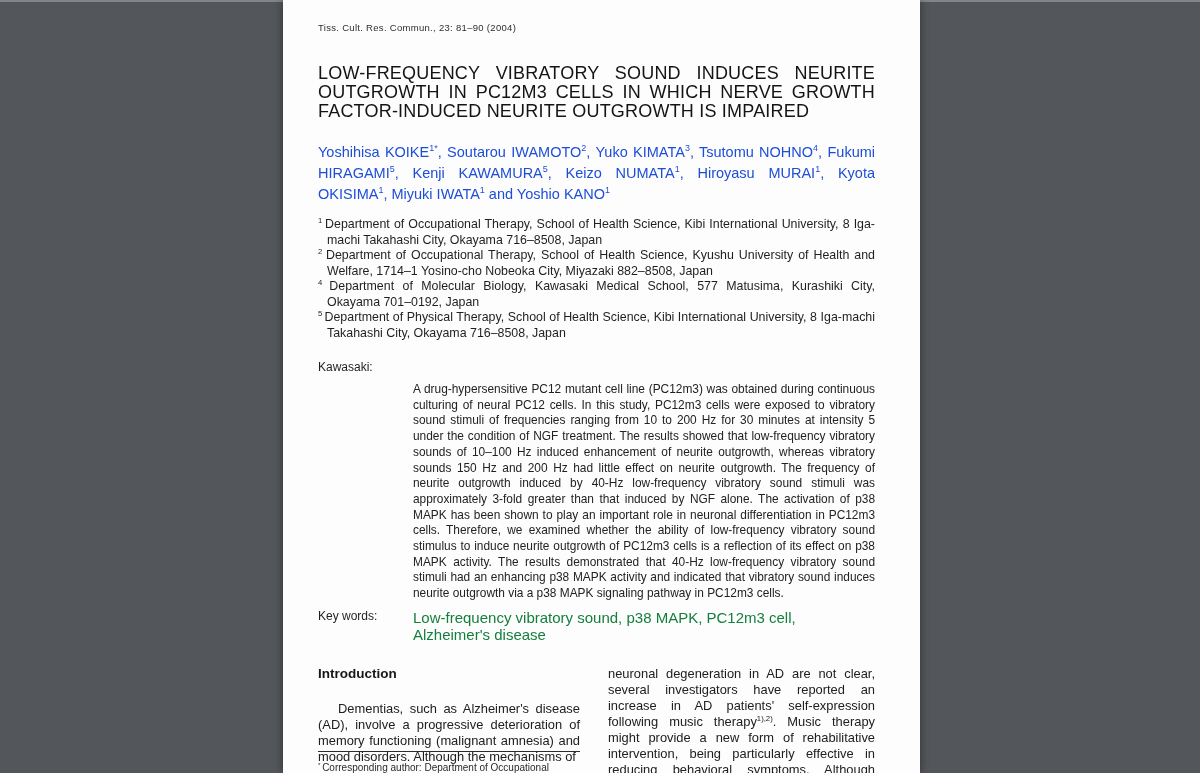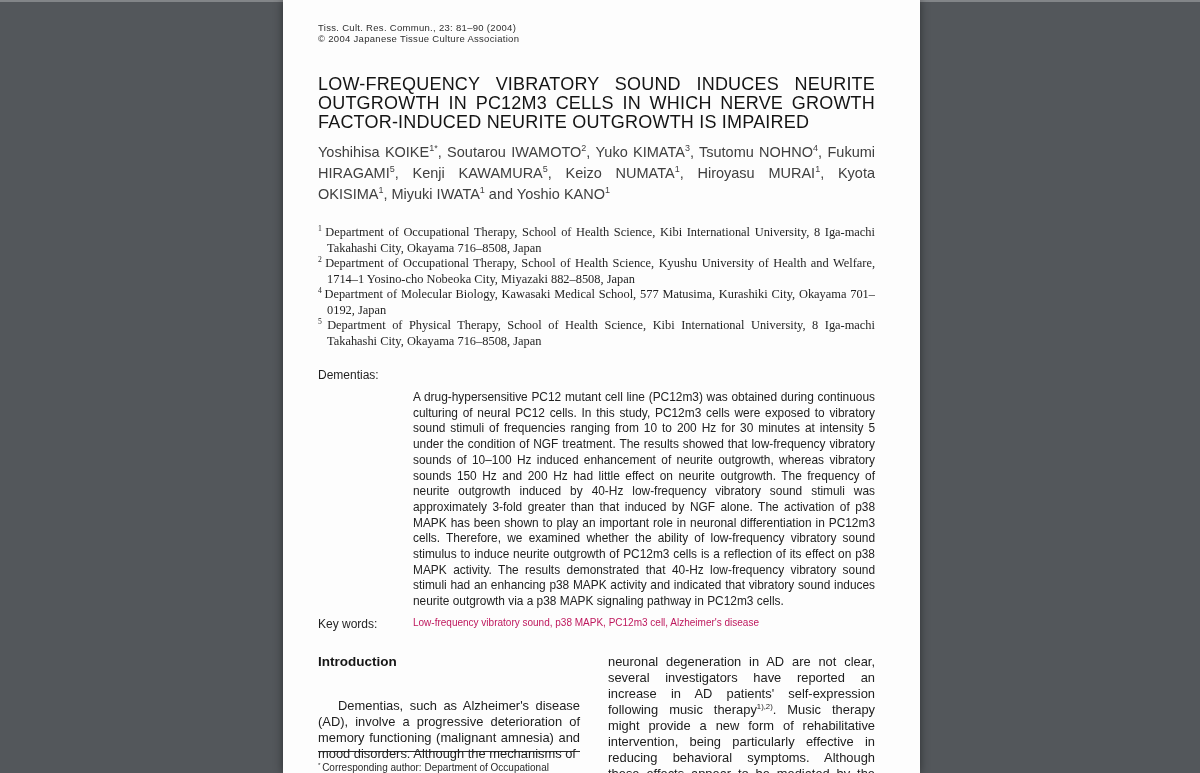--- a/index.html
+++ b/index.html
@@ -30,51 +30,51 @@
 
   .title {
     margin-top:31px;
     font-size:18px; line-height:19px; font-weight:500;
     letter-spacing:0.2px;
     text-align:justify;
     color:#141414;
   }
 
   .authors {
-    margin-top:10px;
+    margin-top:21px;
     font-size:14.5px; line-height:21px;
     text-align:justify;
-    color:#404040;
+    color:#1d4ed8;
   }
   .authors sup, .affil sup { font-size:62%; line-height:0; vertical-align:super; }
 
-  .affils { margin-top:20px;font-family:Liberation Serif, serif; }
+  .affils { margin-top:12px; }
   .affil {
     font-size:12.4px; line-height:15.5px;
     text-align:justify;
     padding-left:9px; text-indent:-9px;
     color:#1f1f1f;
   }
 
   .labeled-row { display:flex; margin-top:19px; }
   .row-label { width:95px; flex:0 0 95px; font-size:12px; color:#1f1f1f; }
   .abstract-text {
     flex:1;
     font-size:11.9px; line-height:15.7px;
     text-align:justify; color:#222;margin-top:22px;
   }
   .kw-row { margin-top:7px; }
-  .kw-text { flex:1; font-size:10px; color:#be185d; }
+  .kw-text { flex:1; font-size:15px; color:#15803d; }
 
   .columns {
     display:flex; gap:28px; margin-top:23px;
   }
   .col-left  { flex:0 0 262px; width:262px; }
   .col-right { flex:1; }
-  .intro-heading { font-size:13.5px; font-weight:bold; color:#161616; margin-bottom:29px; }
+  .intro-heading { font-size:13.5px; font-weight:bold; color:#161616; margin-bottom:20px; }
   .body-par {
     font-size:12.9px; line-height:16px;
     text-align:justify; color:#202020;
   }
   .indent-first { text-indent:20px; }
   .body-par sup { font-size:60%; line-height:0; vertical-align:super; }
 
   .footnote-wrap {
     position:absolute; left:35px; top:751px; width:262px;
   }
@@ -84,36 +84,35 @@
 </style>
 </head>
 <body>
 
 <div class="viewport">
   <div class="page">
     <div class="content">
 
       <div class="journal-head">
         <div>Tiss. Cult. Res. Commun., 23: 81–90 (2004)</div>
-        <div>© 2004 Japanese Tissue Culture Association</div>
       </div>
 
       <h1 class="title">LOW-FREQUENCY VIBRATORY SOUND INDUCES NEURITE OUTGROWTH IN PC12M3 CELLS IN WHICH NERVE GROWTH FACTOR-INDUCED NEURITE OUTGROWTH IS IMPAIRED</h1>
 
       <p class="authors" id="authors"><span>Yoshihisa KOIKE</span><sup>1*</sup>, <span>Soutarou IWAMOTO</span><sup>2</sup>, <span>Yuko KIMATA</span><sup>3</sup>, <span>Tsutomu NOHNO</span><sup>4</sup>, <span>Fukumi HIRAGAMI</span><sup>5</sup>, <span>Kenji KAWAMURA</span><sup>5</sup>, <span>Keizo NUMATA</span><sup>1</sup>, <span>Hiroyasu MURAI</span><sup>1</sup>, <span>Kyota OKISIMA</span><sup>1</sup>, <span>Miyuki IWATA</span><sup>1</sup> and <span>Yoshio KANO</span><sup>1</sup></p>
 
       <div class="affils" id="affiliations">
           <div class="affil"><sup>1 </sup>Department of Occupational Therapy, School of Health Science, Kibi International University, 8 Iga-machi Takahashi City, Okayama 716–8508, Japan</div>
           <div class="affil"><sup>2 </sup>Department of Occupational Therapy, School of Health Science, Kyushu University of Health and Welfare, 1714–1 Yosino-cho Nobeoka City, Miyazaki 882–8508, Japan</div>
           <div class="affil"><sup>4 </sup>Department of Molecular Biology, Kawasaki Medical School, 577 Matusima, Kurashiki City, Okayama 701–0192, Japan</div>
           <div class="affil"><sup>5 </sup>Department of Physical Therapy, School of Health Science, Kibi International University, 8 Iga-machi Takahashi City, Okayama 716–8508, Japan</div>
         </div>
 
       <div class="labeled-row">
-        <div class="row-label">Dementias:</div>
+        <div class="row-label">Kawasaki:</div>
         <div class="abstract-text">A drug-hypersensitive PC12 mutant cell line (PC12m3) was obtained during continuous culturing of neural PC12 cells. In this study, PC12m3 cells were exposed to vibratory sound stimuli of frequencies ranging from 10 to 200 Hz for 30 minutes at intensity 5 under the condition of NGF treatment. The results showed that low-frequency vibratory sounds of 10–100 Hz induced enhancement of neurite outgrowth, whereas vibratory sounds 150 Hz and 200 Hz had little effect on neurite outgrowth. The frequency of neurite outgrowth induced by 40-Hz low-frequency vibratory sound stimuli was approximately 3-fold greater than that induced by NGF alone. The activation of p38 MAPK has been shown to play an important role in neuronal differentiation in PC12m3 cells. Therefore, we examined whether the ability of low-frequency vibratory sound stimulus to induce neurite outgrowth of PC12m3 cells is a reflection of its effect on p38 MAPK activity. The results demonstrated that 40-Hz low-frequency vibratory sound stimuli had an enhancing p38 MAPK activity and indicated that vibratory sound induces neurite outgrowth via a p38 MAPK signaling pathway in PC12m3 cells.</div>
       </div>
 
       <div class="labeled-row kw-row">
         <div class="row-label">Key words:</div>
         <div class="kw-text">Low-frequency vibratory sound, p38 MAPK, PC12m3 cell, Alzheimer's disease</div>
       </div>
 
       <div class="columns">
         <div class="col-left">

